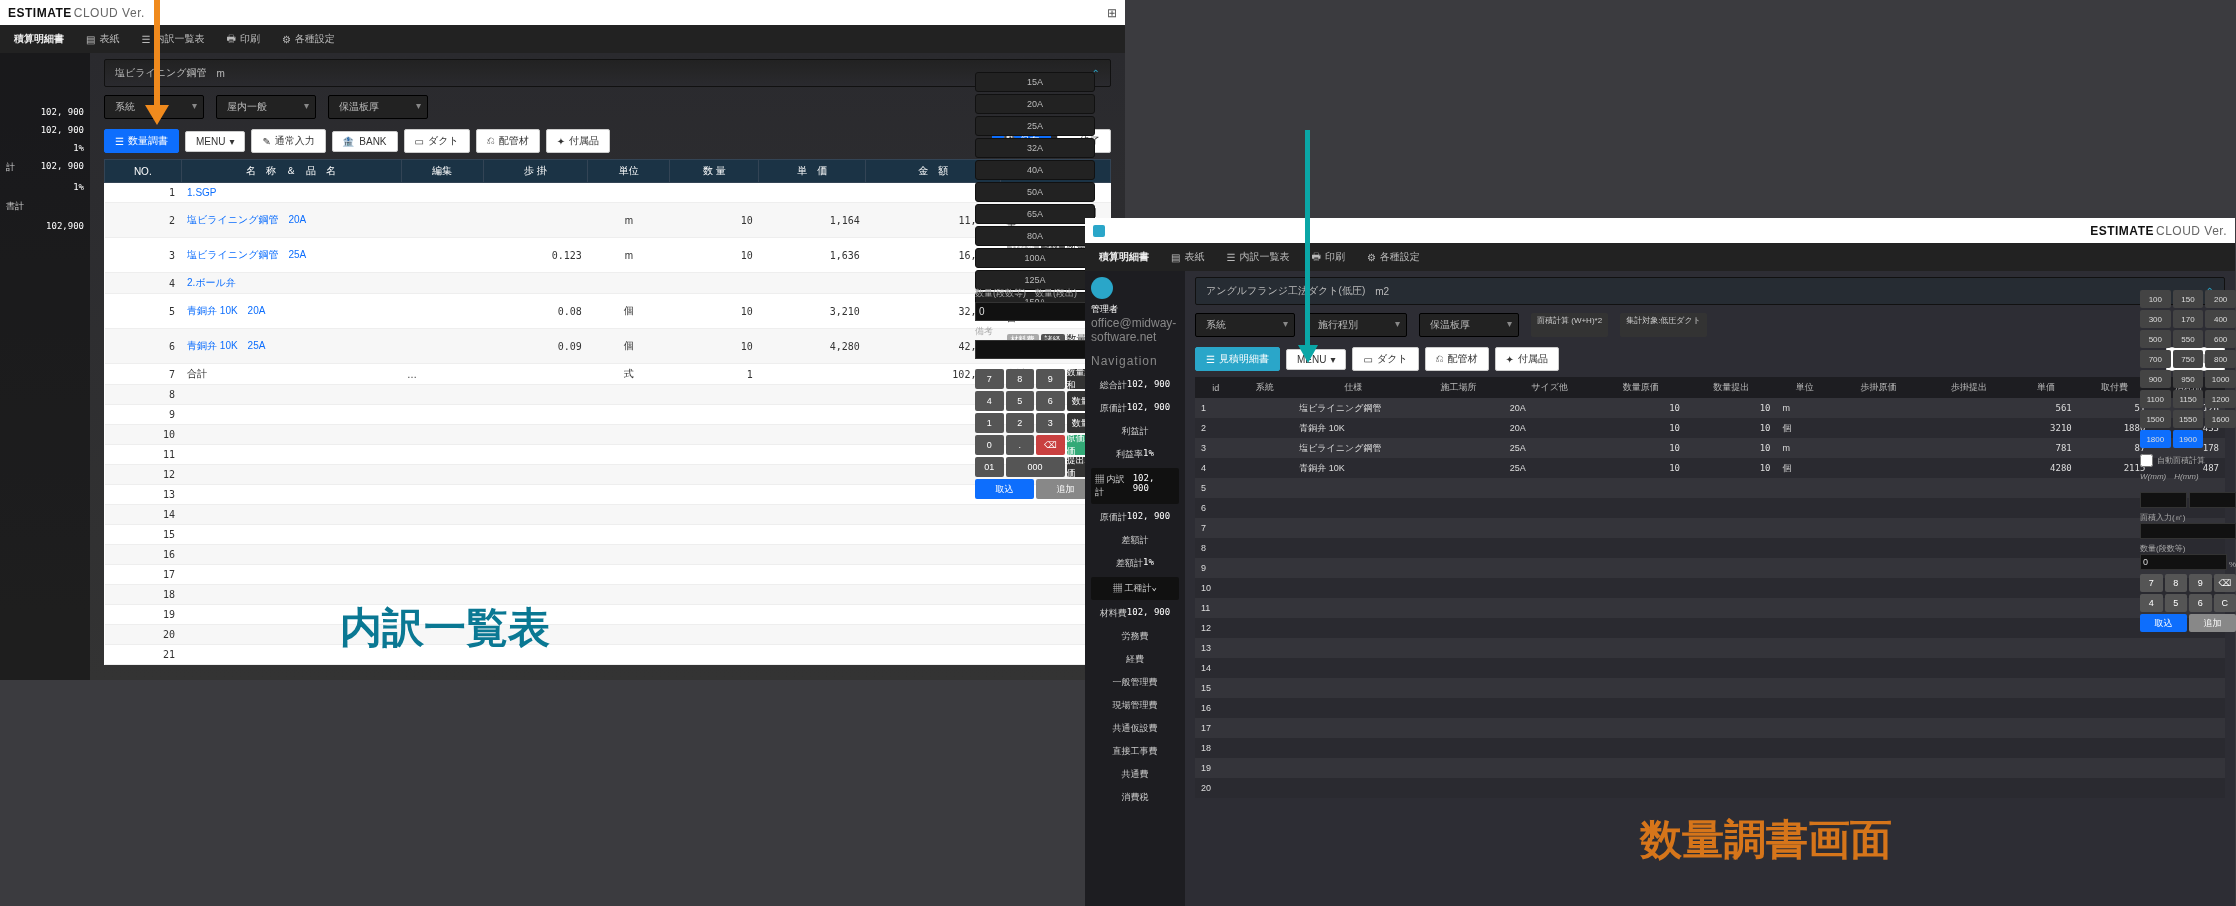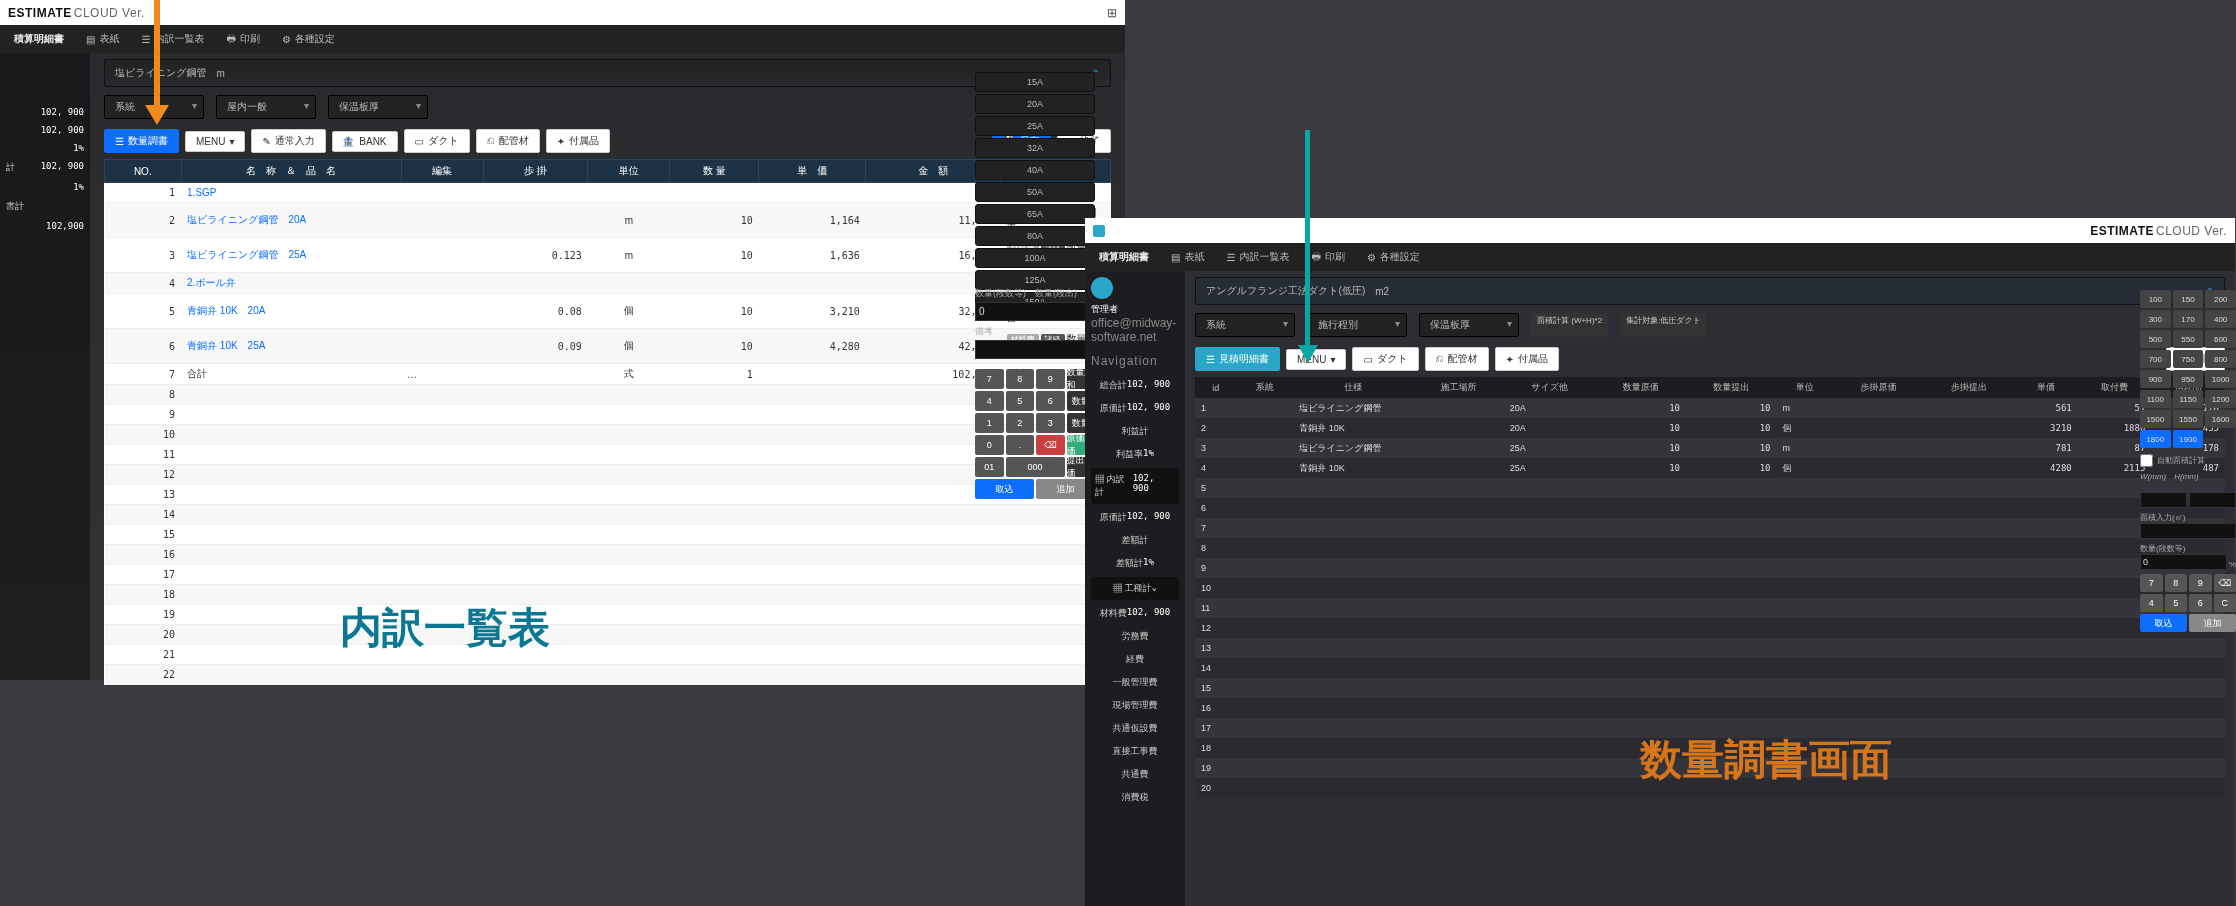--- a/index.html
+++ b/index.html
@@ -72,21 +72,21 @@
     .r-table thead th{background:#1d1d21;color:#bbb;font-weight:400;padding:4px 6px;font-size:9px;}
     .r-table{width:100%;border-collapse:collapse;margin-top:6px;}
     .r-table tbody td{padding:3px 6px;height:20px;color:#ddd;font-size:9px;}
     .r-table tbody tr:nth-child(odd) td{background:#34343a;}
     .r-table tbody tr:nth-child(even) td{background:#2a2a30;}
     .btn.del{background:#fff;color:#333;margin-left:auto;}
     .btn.meisai{background:#2aa6c9;color:#fff;border-color:#2aa6c9;}
     .arrow-teal{position:absolute;top:130px;left:1298px;width:20px;height:240px;}
     .arrow-teal::before{content:"";position:absolute;top:0;left:7px;width:5px;height:215px;background:#0aa6a6;}
     .arrow-teal::after{content:"";position:absolute;top:215px;left:0;border-left:10px solid transparent;border-right:10px solid transparent;border-top:18px solid #0aa6a6;}
-    .overlay-label2{position:absolute;top:732px;left:1640px;font-size:42px;font-weight:700;color:#d6751a;}
+    .overlay-label2{position:absolute;top:812px;left:1640px;font-size:42px;font-weight:700;color:#d6751a;}
     
     .far-right{position:absolute;top:290px;left:2140px;width:96px;color:#aaa;font-size:8px;}
     .fr-grid{display:grid;grid-template-columns:repeat(3,1fr);gap:2px;margin-bottom:6px;}
     .fr-cell{background:#444;color:#ddd;border-radius:2px;height:18px;display:flex;align-items:center;justify-content:center;font-size:8px;}
     .fr-cell.hi{background:#0d6efd;}
     .cb{display:flex;align-items:center;gap:4px;margin:4px 0;}
     .cb input{accent-color:#0d6efd;}
     .mini-in{width:100%;background:#111;border:1px solid #333;color:#ddd;padding:2px;font-size:9px;margin-bottom:4px;}
     .mini-key{display:grid;grid-template-columns:repeat(4,1fr);gap:2px;}
     .mk{background:#555;color:#fff;border-radius:2px;height:18px;display:flex;align-items:center;justify-content:center;font-size:9px;}
@@ -401,31 +401,20 @@
               <td class="num">21</td>
               <td></td>
               <td></td>
               <td></td>
               <td></td>
               <td></td>
               <td></td>
               <td></td>
               <td></td>
             </tr>
-            <tr>
-              <td class="num">22</td>
-              <td></td>
-              <td></td>
-              <td></td>
-              <td></td>
-              <td></td>
-              <td></td>
-              <td></td>
-              <td></td>
-            </tr>
           </tbody>
       </table>
     </div>
   </div>
   <div class="overlay-label" style="top:600px;left:340px;">内訳一覧表</div>
 </div>
 <div class="arrow-orange"></div>
 
 <div class="size-strip" id="size-strip">
     <div class="sz">15A</div>

